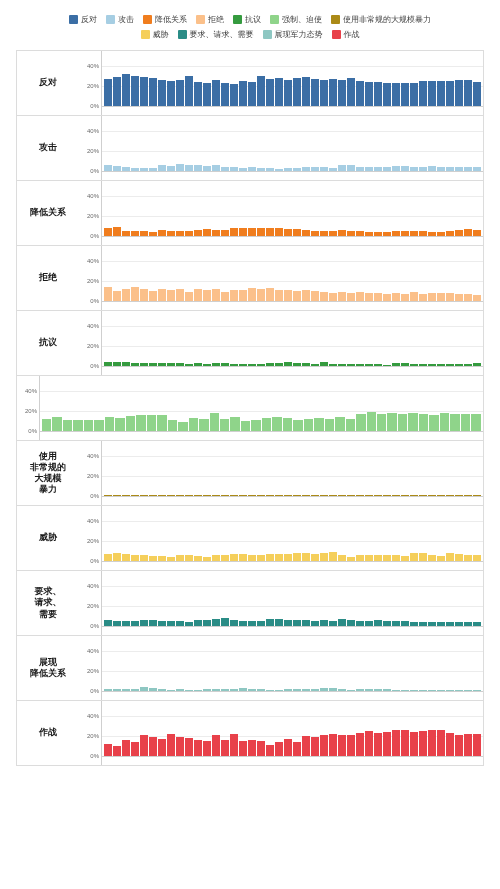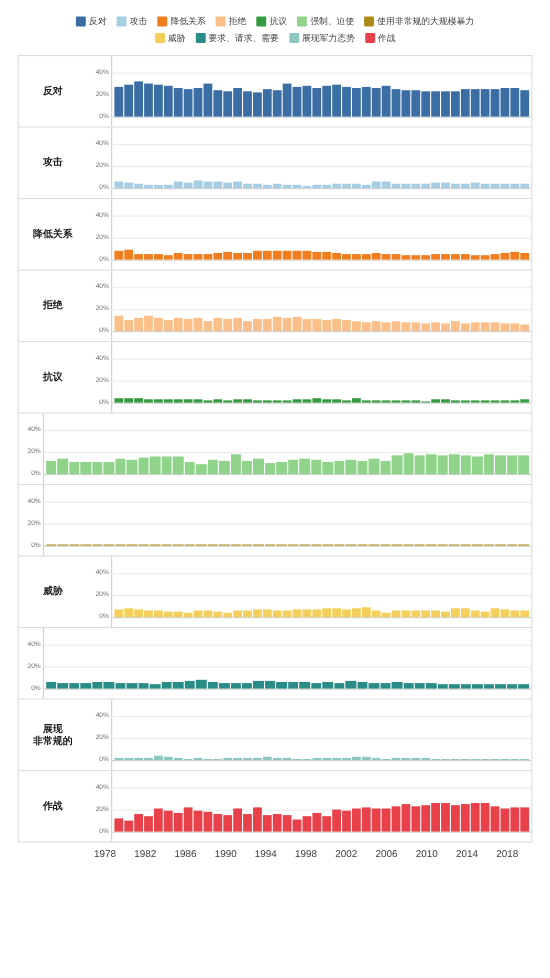--- a/index.html
+++ b/index.html
@@ -1058,20 +1058,24 @@
             <div class="bar-wrap">
               <div class="bar" title="强制、迫使 2019: 17.49%" style="background: rgb(143, 212, 138); height: 31.5227%;"></div>
             </div>
             <div class="bar-wrap">
               <div class="bar" title="强制、迫使 2020: 16.9%" style="background: rgb(143, 212, 138); height: 30.4593%;"></div>
             </div>
           </div>
         </div>
       </div>
       <div class="panel">
+        <div class="panel-label">使用
+非常规的
+大规模
+暴力</div>
         <div class="panel-axis">
           <span style="top: 24%;">40%</span>
           <span style="top: 55%;">20%</span>
           <span style="top: 86%;">0%</span>
         </div>
         <div class="panel-plot">
           <div class="gridline" style="top: 24%;"></div>
           <div class="gridline" style="top: 55%;"></div>
           <div class="baseline" style="top: 86%;"></div>
           <div class="bars" style="bottom: 14%; top: 0px;">
@@ -1339,20 +1343,23 @@
             <div class="bar-wrap">
               <div class="bar" title="威胁 2019: 6.53%" style="background: rgb(245, 207, 91); height: 11.7692%;"></div>
             </div>
             <div class="bar-wrap">
               <div class="bar" title="威胁 2020: 6.1%" style="background: rgb(245, 207, 91); height: 10.9942%;"></div>
             </div>
           </div>
         </div>
       </div>
       <div class="panel">
+        <div class="panel-label">要求、
+请求、
+需要</div>
         <div class="panel-axis">
           <span style="top: 24%;">40%</span>
           <span style="top: 55%;">20%</span>
           <span style="top: 86%;">0%</span>
         </div>
         <div class="panel-plot">
           <div class="gridline" style="top: 24%;"></div>
           <div class="gridline" style="top: 55%;"></div>
           <div class="baseline" style="top: 86%;"></div>
           <div class="bars" style="bottom: 14%; top: 0px;">
@@ -1480,21 +1487,21 @@
               <div class="bar" title="要求、请求、需要 2019: 4.52%" style="background: rgb(42, 140, 134); height: 8.14651%;"></div>
             </div>
             <div class="bar-wrap">
               <div class="bar" title="要求、请求、需要 2020: 3.8%" style="background: rgb(42, 140, 134); height: 6.84884%;"></div>
             </div>
           </div>
         </div>
       </div>
       <div class="panel">
         <div class="panel-label">展现
-非常规的</div>
+降低关系</div>
         <div class="panel-axis">
           <span style="top: 24%;">40%</span>
           <span style="top: 55%;">20%</span>
           <span style="top: 86%;">0%</span>
         </div>
         <div class="panel-plot">
           <div class="gridline" style="top: 24%;"></div>
           <div class="gridline" style="top: 55%;"></div>
           <div class="baseline" style="top: 86%;"></div>
           <div class="bars" style="bottom: 14%; top: 0px;">
@@ -1763,30 +1770,14 @@
               <div class="bar" title="作战 2019: 21.75%" style="background: rgb(232, 65, 74); height: 39.2006%;"></div>
             </div>
             <div class="bar-wrap">
               <div class="bar" title="作战 2020: 22.3%" style="background: rgb(232, 65, 74); height: 40.1919%;"></div>
             </div>
           </div>
         </div>
       </div>
     </div>
 
-  <div class="xaxis">
-    <div class="xaxis-spacer"></div>
-    <div class="xaxis-ticks" id="xaxis-ticks">
-        <div class="xtick" style="left: -1.19048%;">1978</div>
-        <div class="xtick" style="left: 8.33333%;">1982</div>
-        <div class="xtick" style="left: 17.8571%;">1986</div>
-        <div class="xtick" style="left: 27.381%;">1990</div>
-        <div class="xtick" style="left: 36.9048%;">1994</div>
-        <div class="xtick" style="left: 46.4286%;">1998</div>
-        <div class="xtick" style="left: 55.9524%;">2002</div>
-        <div class="xtick" style="left: 65.4762%;">2006</div>
-        <div class="xtick" style="left: 75%;">2010</div>
-        <div class="xtick" style="left: 84.5238%;">2014</div>
-        <div class="xtick" style="left: 94.0476%;">2018</div>
-      </div>
-  </div>
 
 </div>
 
 </body></html>

